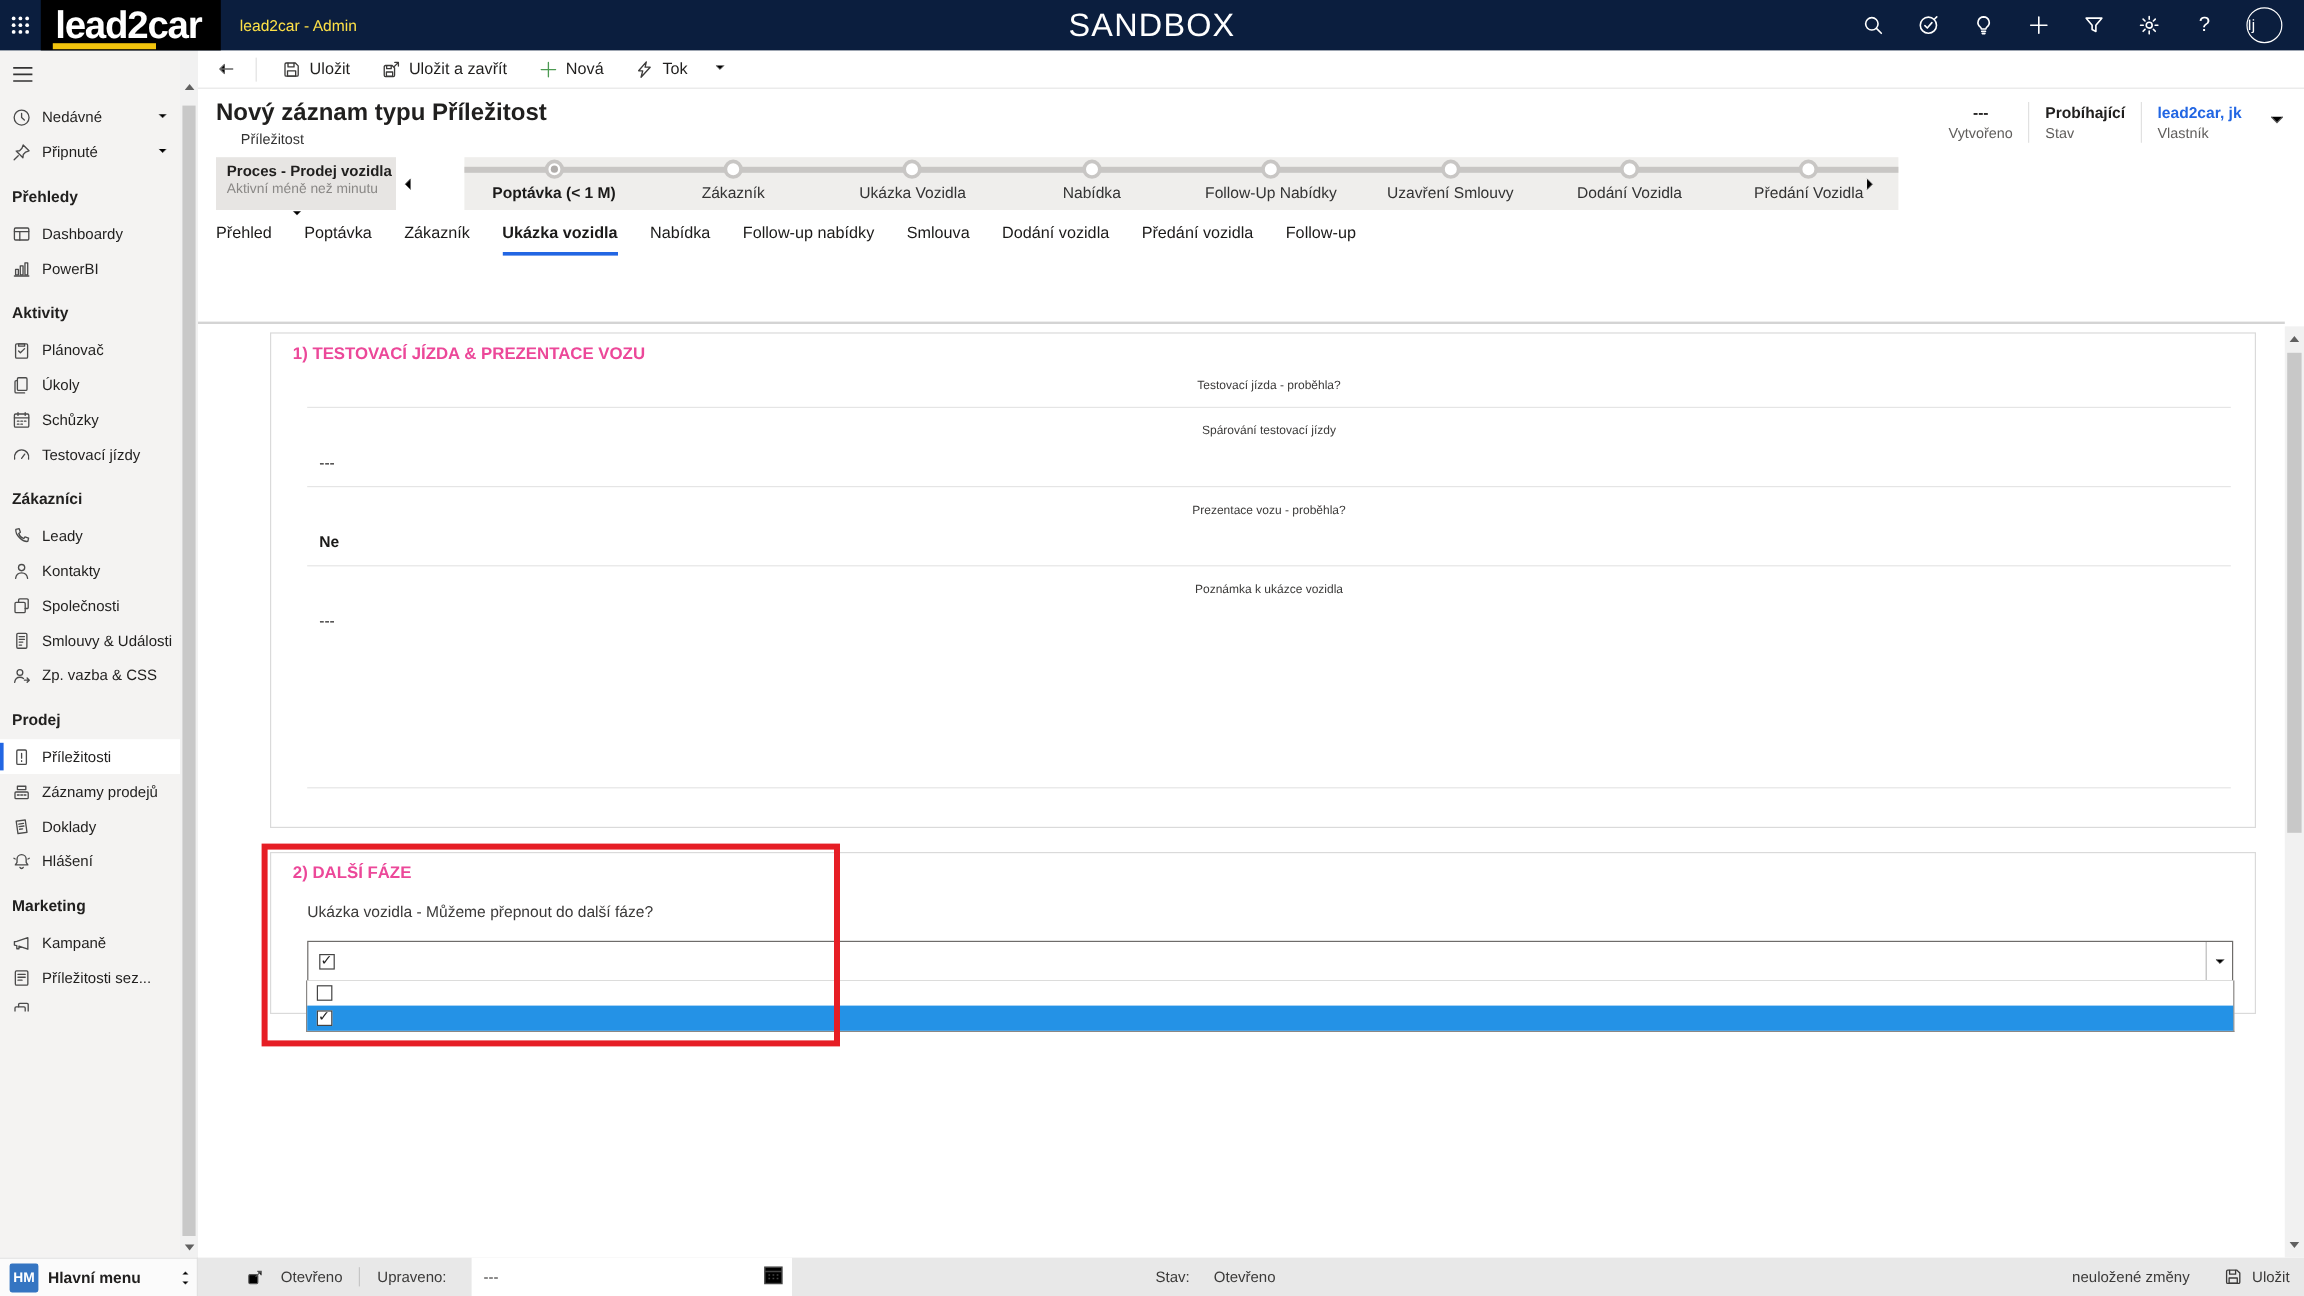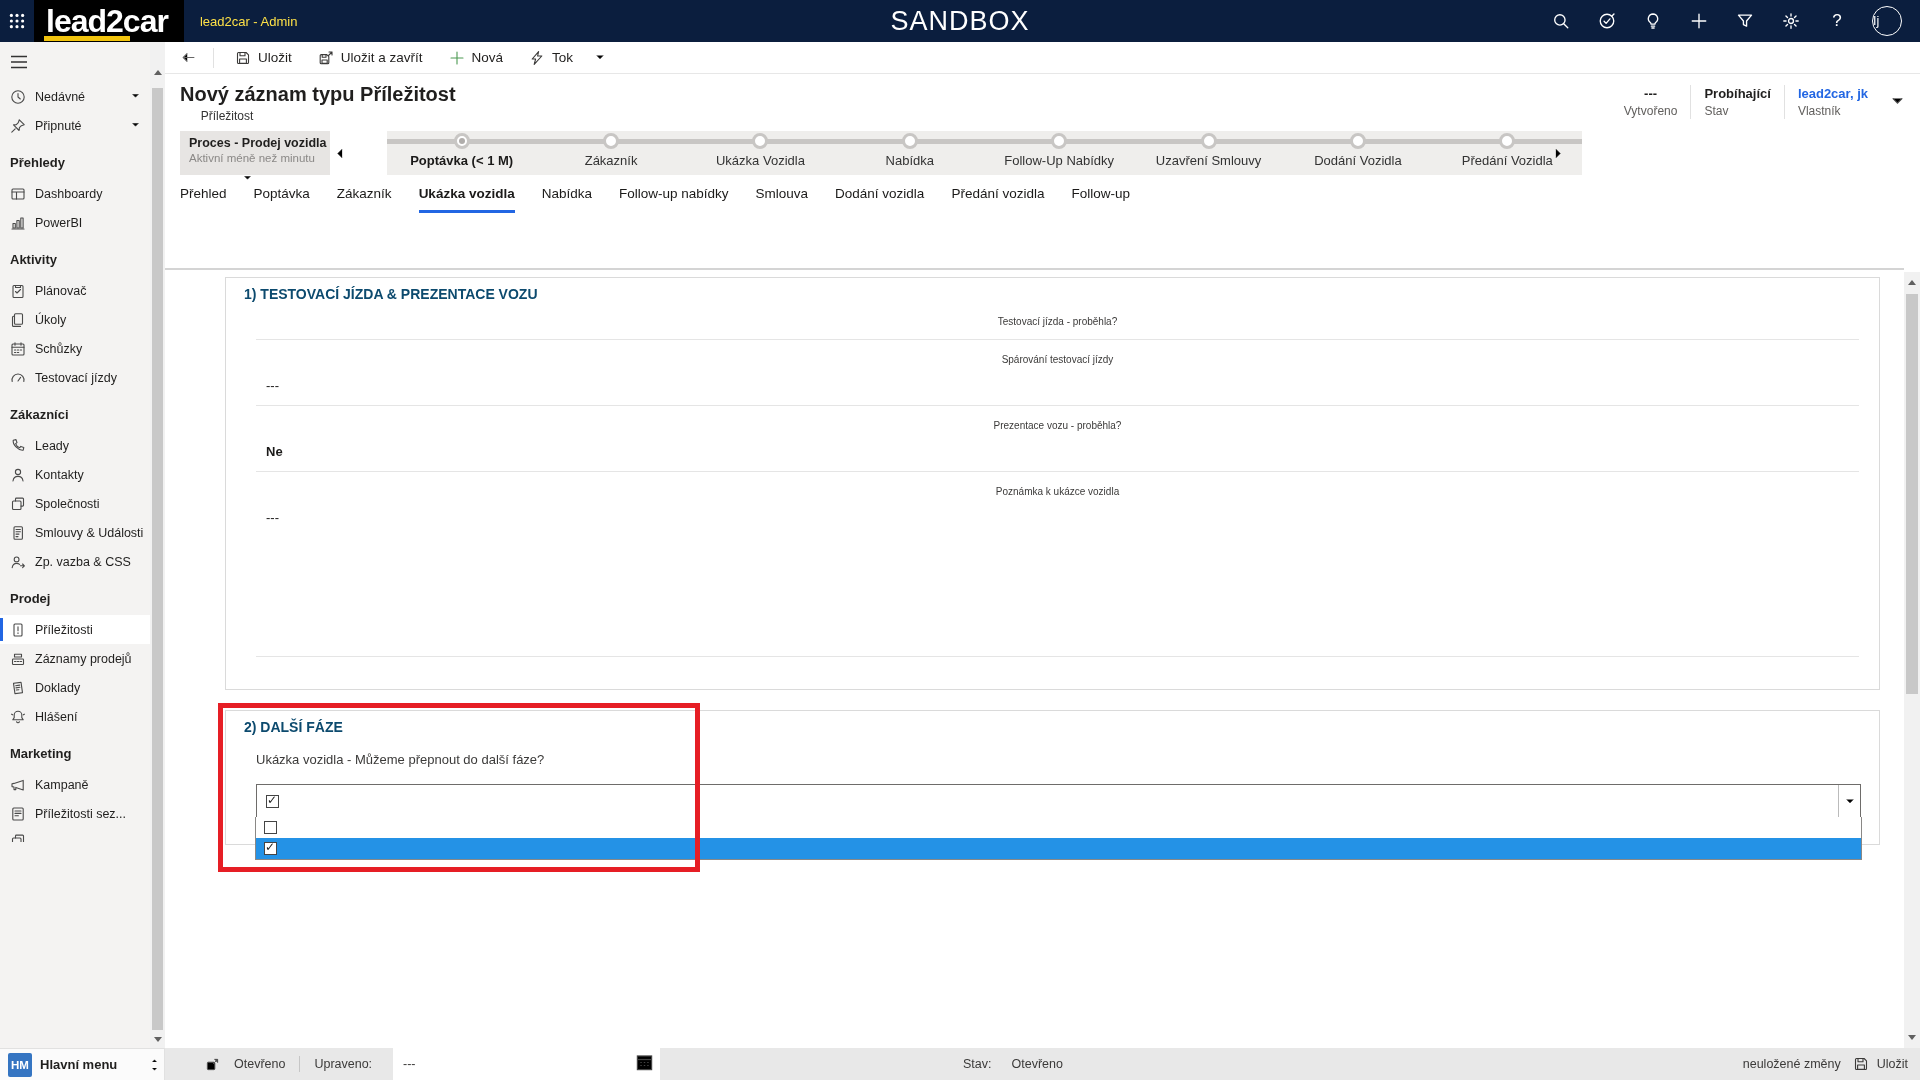--- a/index.html
+++ b/index.html
@@ -107,21 +107,21 @@
   .tab { display:flex; align-items:center; font-size:13.5px; color:#1b1a19;
     cursor:pointer; padding-top:2px; border-bottom:3px solid transparent; white-space:nowrap; }
   .tab.active { font-weight:700; border-bottom-color:#2266e3; }
 
   .content-divider { position:absolute; left:165px; right:16px; top:268px; height:2px; background:#d4d4d4; }
 
   
   .card { position:absolute; background:#fff; border:1px solid #dadada; }
   .card1 { left:225px; top:277px; width:1655px; height:413px; padding:8px 20px 0 18px; }
   .card2 { left:225px; top:710px; width:1655px; height:135px; padding:8px 18px 0 18px; }
-  .card-title { font-size:14px; font-weight:700; color:#0c4a6e; }
+  .card-title { font-size:14px; font-weight:700; color:#ec4899; }
   .fields { padding-left:12px; }
   .frow { }
   .flabel { font-size:10px; color:#3b3a39; padding-top:14px;text-align:center; }
   .fvalue { font-size:13px; color:#1b1a19; margin:13px 0 0 10px; }
   .fvalue.bold { font-weight:700; }
   .fdiv { height:1px; background:#e5e5e5; margin-top:12px; }
   .card1-tail { position:absolute; left:30px; right:20px; bottom:32px; height:1px; background:#e5e5e5; }
 
   .q-label { font-size:13px; color:#3b3a39; margin:17px 0 0 12px; }
   .combo { position:absolute; left:30px; right:18px; top:73px; height:34px;
@@ -153,21 +153,21 @@
     font-size:12.5px; color:#3b3a39; }
   .st-left { position:absolute; left:40px; top:0; bottom:0; display:flex; align-items:center; gap:14px; }
   .st-expand { cursor:pointer; display:flex; }
   .st-expand svg { width:15px; height:15px; stroke:#555; }
   .st-sep { width:1px; height:16px; background:#c6c6c6; }
   .st-datebox { position:absolute; left:228px; top:0; bottom:0; width:267px; background:#fff;
     display:flex; align-items:center; padding-left:10px; cursor:text; }
   .st-cal { position:absolute; right:6px; top:5px; cursor:pointer; }
   .st-cal svg { width:19px; height:19px; stroke:#444; }
   .st-center { position:absolute; left:798px; top:0; bottom:0; display:flex; align-items:center; gap:20px; }
-  .st-right { position:absolute; right:12px; top:0; bottom:0; display:flex; align-items:center; gap:12px; }
+  .st-right { position:absolute; right:12px; top:0; bottom:0; display:flex; align-items:center; gap:28px; }
   .st-save { display:flex; align-items:center; gap:8px; cursor:pointer; }
   .st-save svg { stroke:#3b3a39; }
 
   
   .sb-footer { position:absolute; left:0; bottom:0; width:165px; height:32px; background:#fbfbfb;
     border-top:1px solid #e1e1e1; border-right:1px solid #e1e1e1; display:flex; align-items:center;
     padding-left:8px; gap:8px; z-index:7; }
   .hm-badge { width:24px; height:24px; background:#3575c2; border-radius:2px; color:#fff;
     font-size:11.5px; font-weight:700; display:flex; align-items:center; justify-content:center; }
   .hm-label { font-size:13px; font-weight:700; color:#201f1e; white-space:nowrap; }

